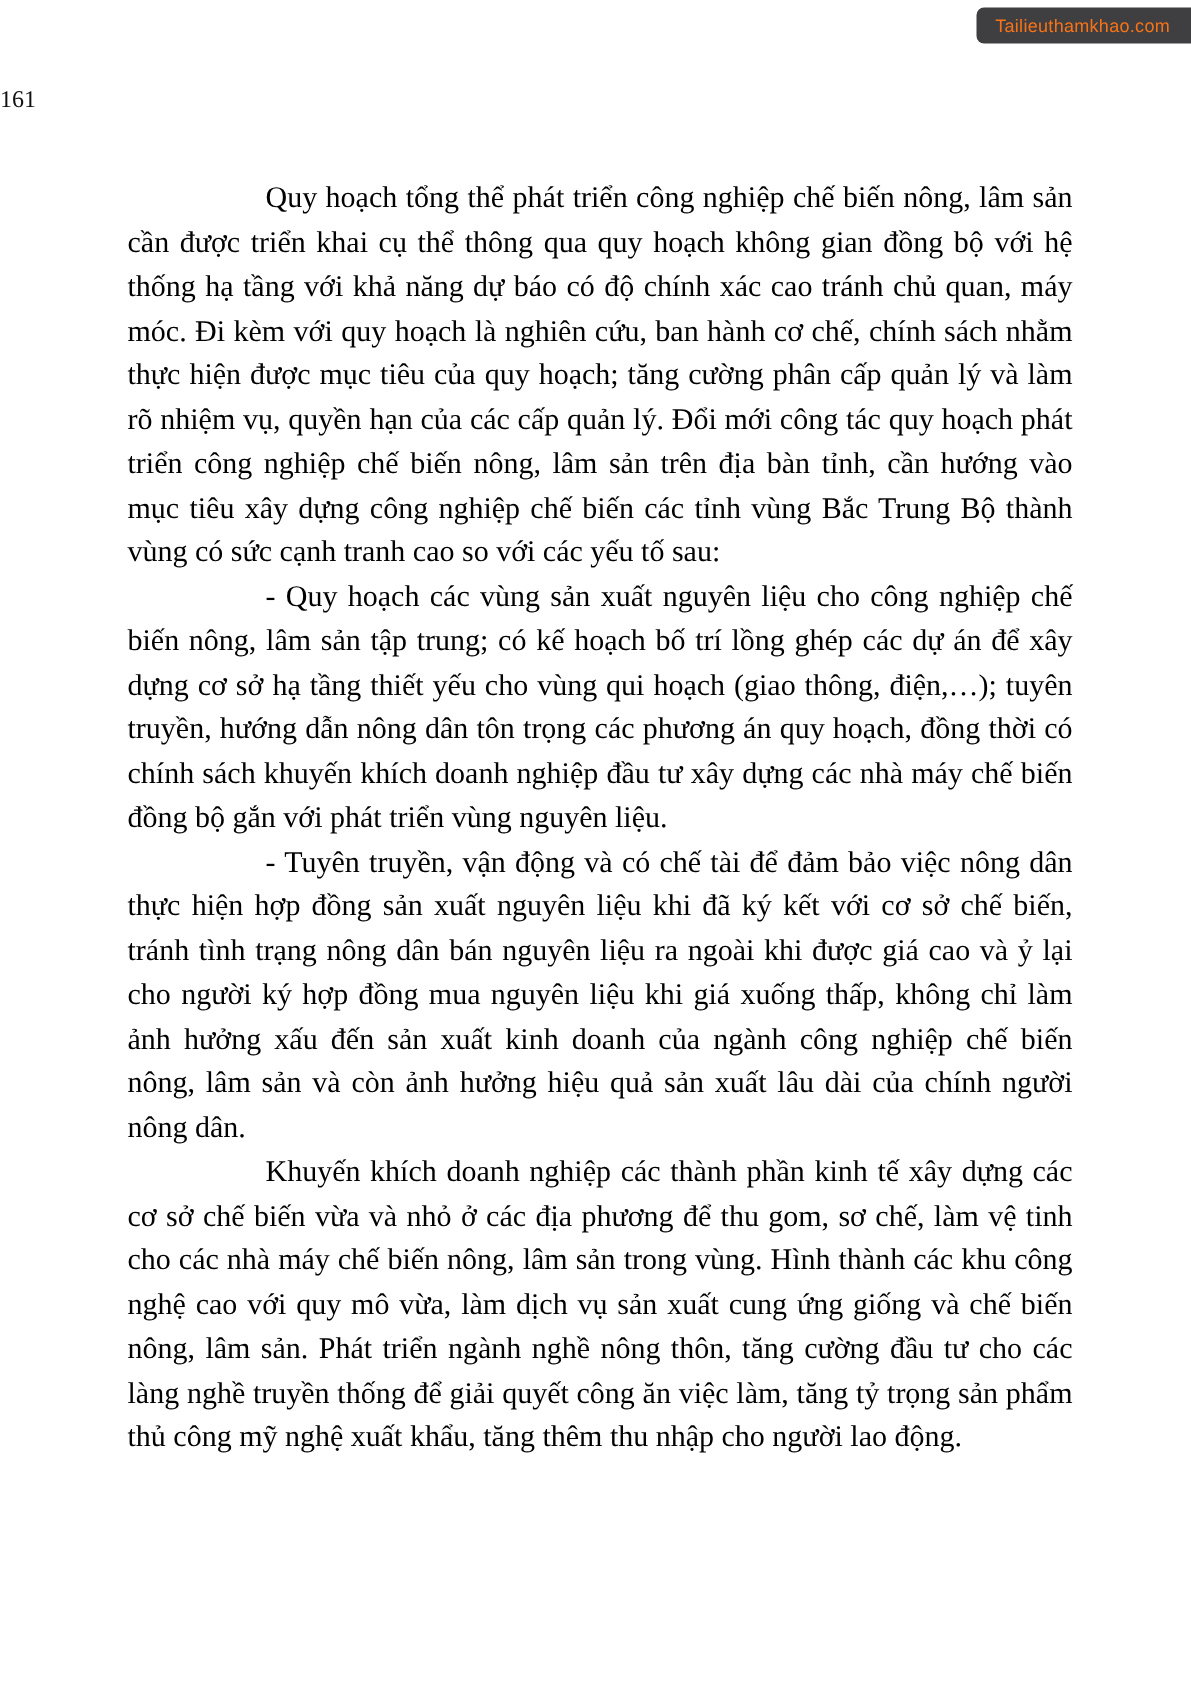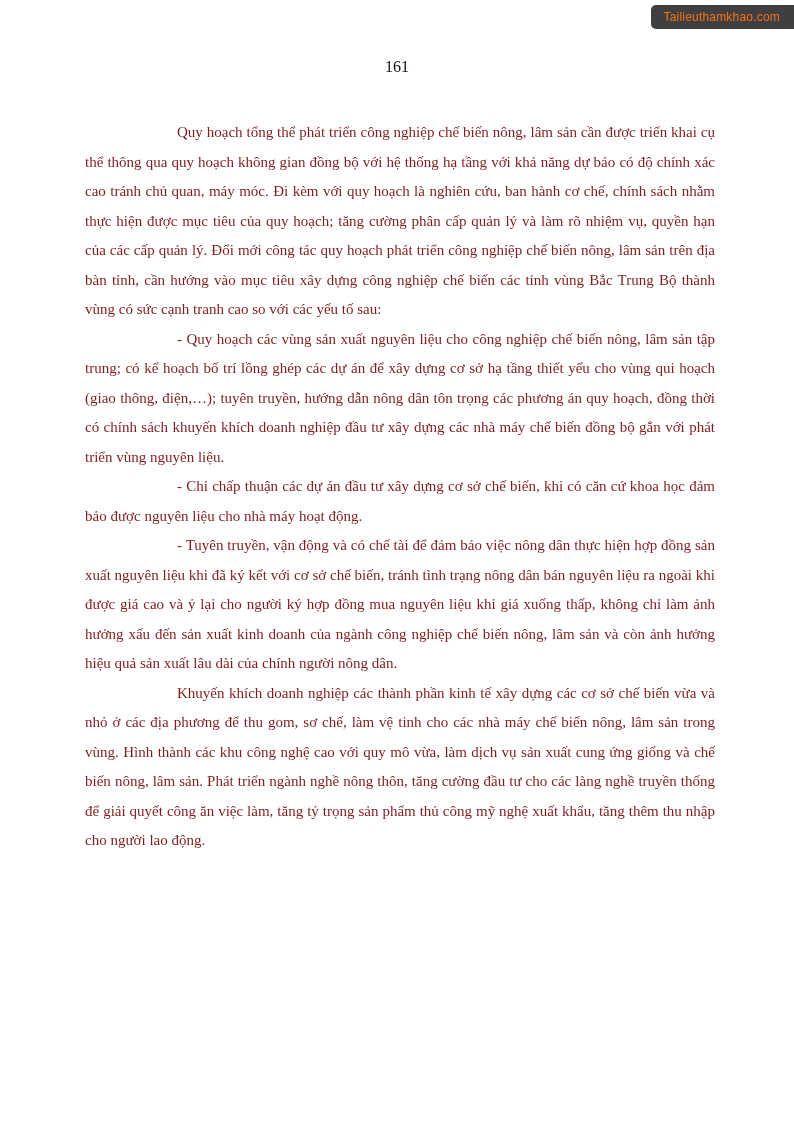--- a/index.html
+++ b/index.html
@@ -18,45 +18,44 @@
     right: 0;
     background: #3f3f41;
     color: #f97316;
     font-family: "Liberation Sans", "DejaVu Sans", sans-serif;
     font-size: 12px;
     padding: 5px 14px 5px 12px;
     border-radius: 5px 0 0 5px;
     letter-spacing: 0.2px;
   }
   .page-number {
-    text-align: center;
+    text-align: left;
     padding-top: 58px;
     font-size: 16px;
     color: #111;
   }
   .content {
     margin: 42px 79px 0 85px;
-    font-size: 15px;
+    font-size: 20px;
     line-height: 29.5px;
     text-align: justify;
-    color: #7f1d1d;
+    color: #000000;
   }
   .content p {
     text-indent: 92px;
     margin: 0;
   }
 </style>
 </head>
 <body>
 
 <div class="watermark">
   <span>Tailieuthamkhao.com</span>
 </div>
 
 <div class="page-number">161</div>
 
 <div class="content">
   <p>Quy hoạch tổng thể phát triển công nghiệp chế biến nông, lâm sản cần được triển khai cụ thể thông qua quy hoạch không gian đồng bộ với hệ thống hạ tầng với khả năng dự báo có độ chính xác cao tránh chủ quan, máy móc. Đi kèm  với quy hoạch là nghiên cứu, ban hành cơ chế, chính sách nhằm thực hiện được mục tiêu của quy hoạch; tăng cường phân cấp quản lý và làm rõ nhiệm vụ, quyền hạn của các cấp quản lý. Đổi mới công tác quy hoạch phát triển công nghiệp chế biến nông, lâm sản trên địa bàn tỉnh, cần hướng vào mục tiêu xây dựng công nghiệp chế biến các tỉnh vùng Bắc Trung Bộ thành vùng có sức cạnh tranh cao so với các yếu tố sau:</p>
   <p>- Quy hoạch các vùng sản xuất nguyên liệu cho công nghiệp chế biến nông, lâm sản tập trung; có kế hoạch bố trí lồng ghép các dự án để xây dựng cơ sở hạ tầng thiết yếu cho vùng qui hoạch (giao thông, điện,…); tuyên truyền, hướng dẫn nông dân tôn trọng các phương án quy hoạch, đồng thời  có chính sách khuyến khích doanh nghiệp đầu tư xây dựng các nhà máy chế biến đồng bộ gắn với phát triển vùng nguyên liệu.</p>
-  <p>- Chỉ chấp thuận các dự án đầu tư xây dựng cơ sở chế biến, khi có căn cứ khoa học đảm bảo được nguyên liệu cho nhà máy hoạt động.</p>
   <p>- Tuyên truyền, vận động và có chế tài để đảm bảo việc nông dân thực hiện hợp đồng sản xuất nguyên liệu khi đã ký kết với cơ sở chế biến, tránh tình trạng nông dân bán nguyên liệu ra ngoài khi được giá cao và ỷ lại cho người ký hợp đồng mua nguyên liệu khi giá xuống thấp, không chỉ làm ảnh hưởng xấu đến sản xuất kinh doanh của ngành công nghiệp chế biến nông, lâm sản và còn ảnh hưởng hiệu quả sản xuất lâu dài của chính người nông dân.</p>
   <p>Khuyến khích doanh nghiệp các thành phần kinh tế xây dựng các cơ sở chế biến vừa và nhỏ ở các địa phương để thu gom, sơ chế, làm vệ tinh cho các nhà máy chế biến nông, lâm sản trong vùng. Hình thành các khu công nghệ cao với quy mô vừa, làm dịch vụ sản xuất cung ứng giống và chế biến nông, lâm sản. Phát triển ngành nghề nông thôn, tăng cường đầu tư cho các làng nghề truyền thống để giải quyết công ăn việc làm, tăng tỷ trọng sản phẩm thủ công mỹ nghệ xuất khẩu, tăng thêm thu nhập cho người lao động.</p>
 </div>
 
 </body></html>

